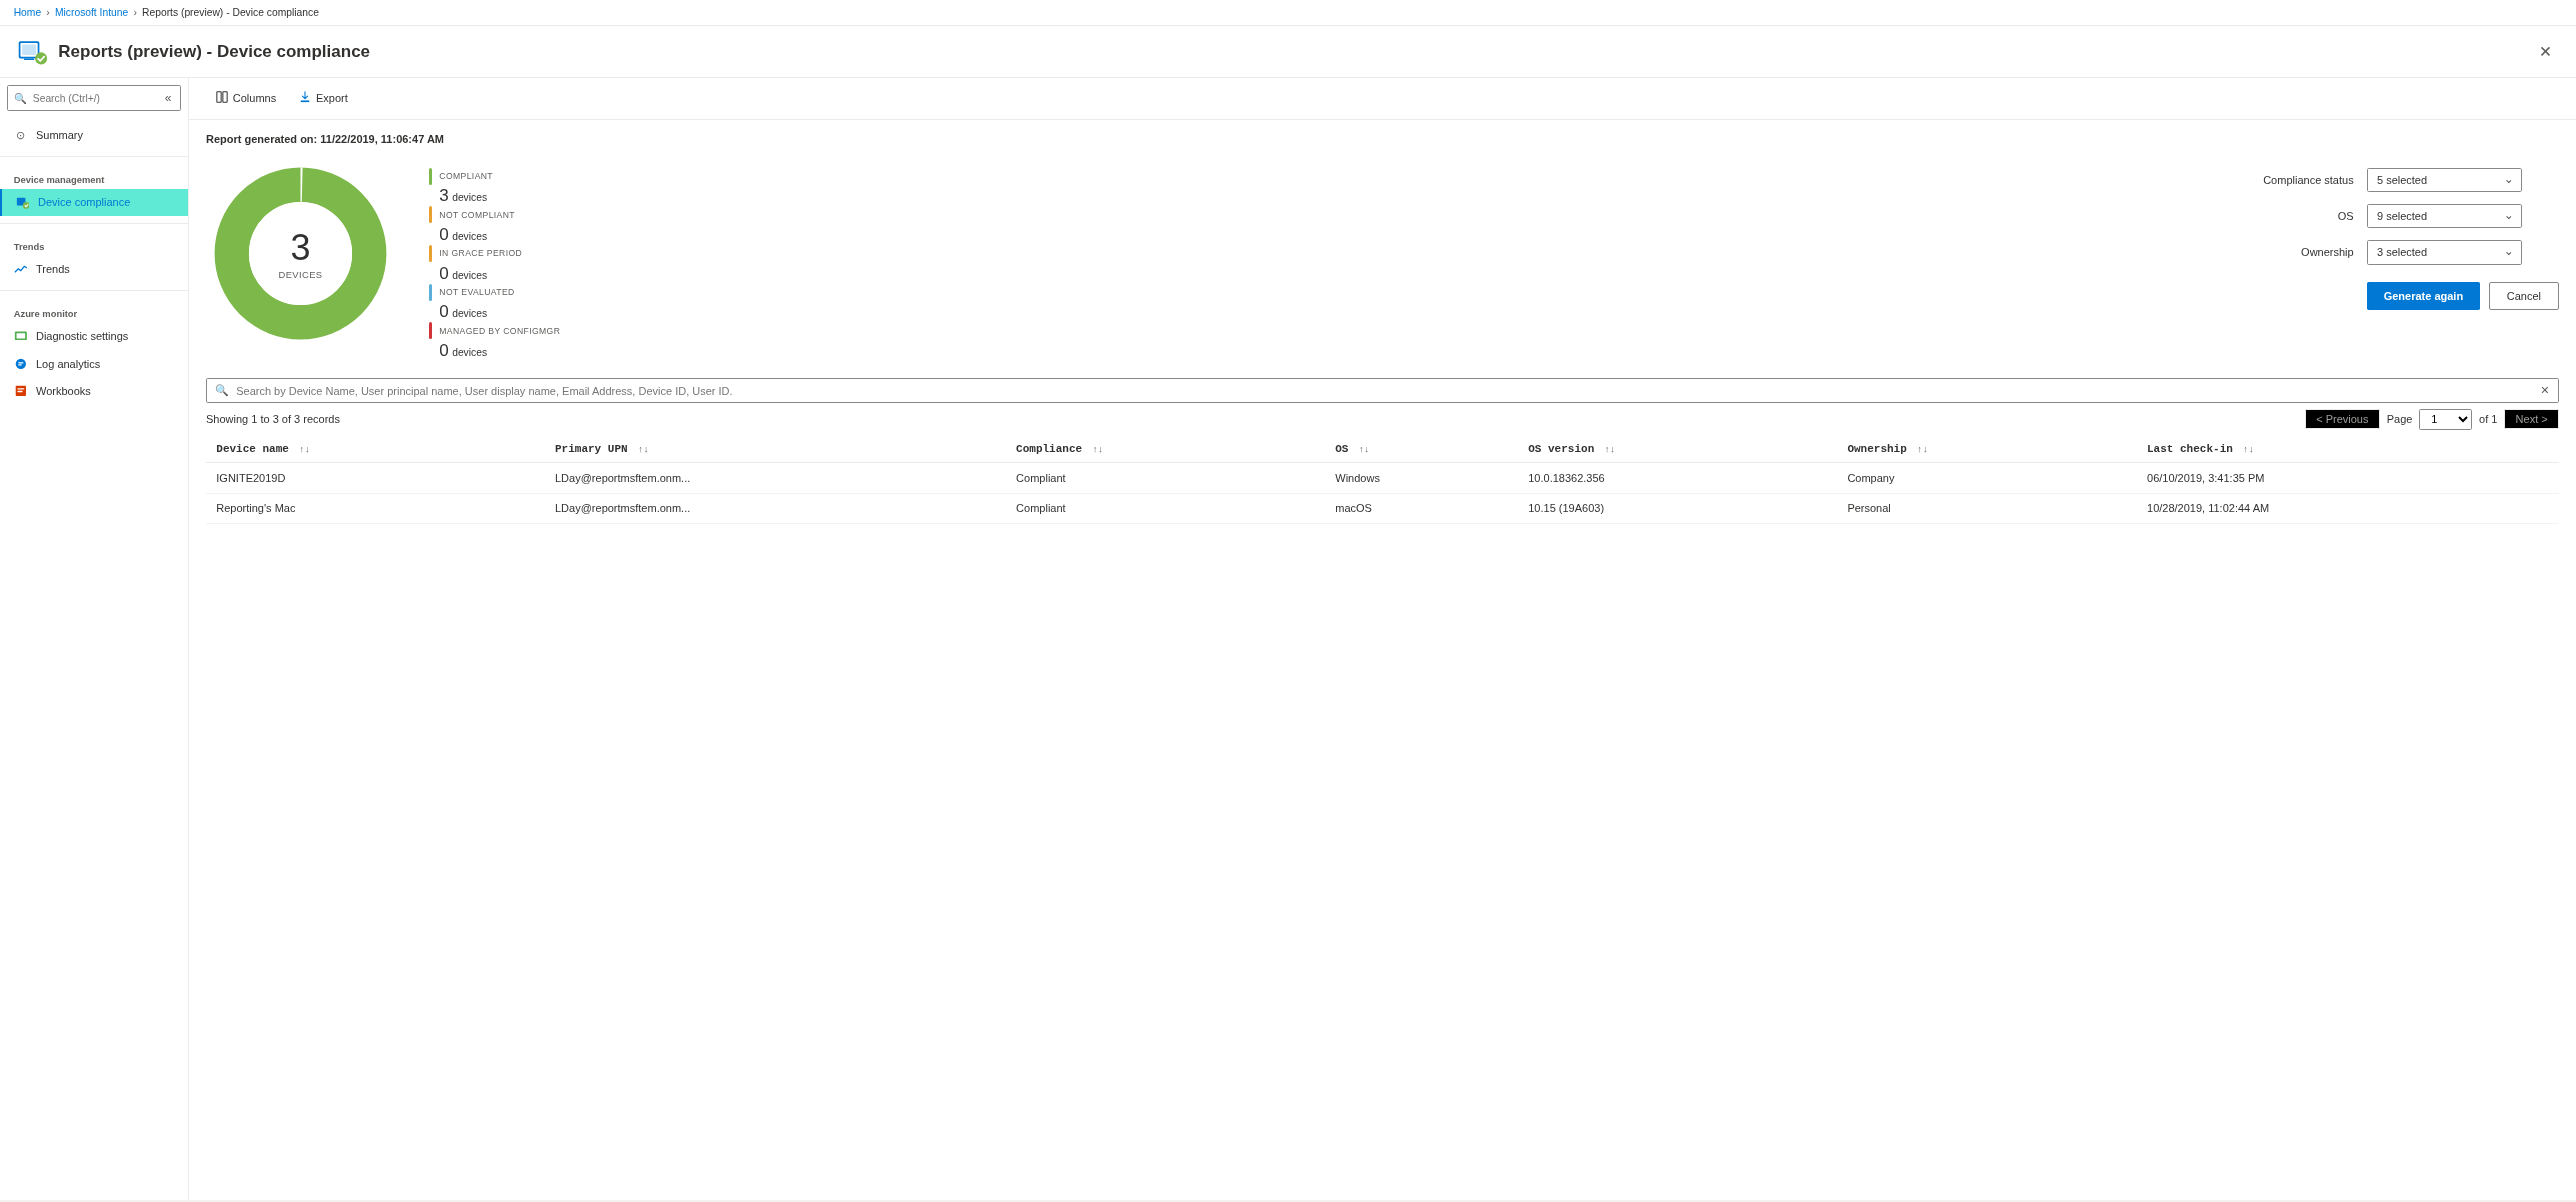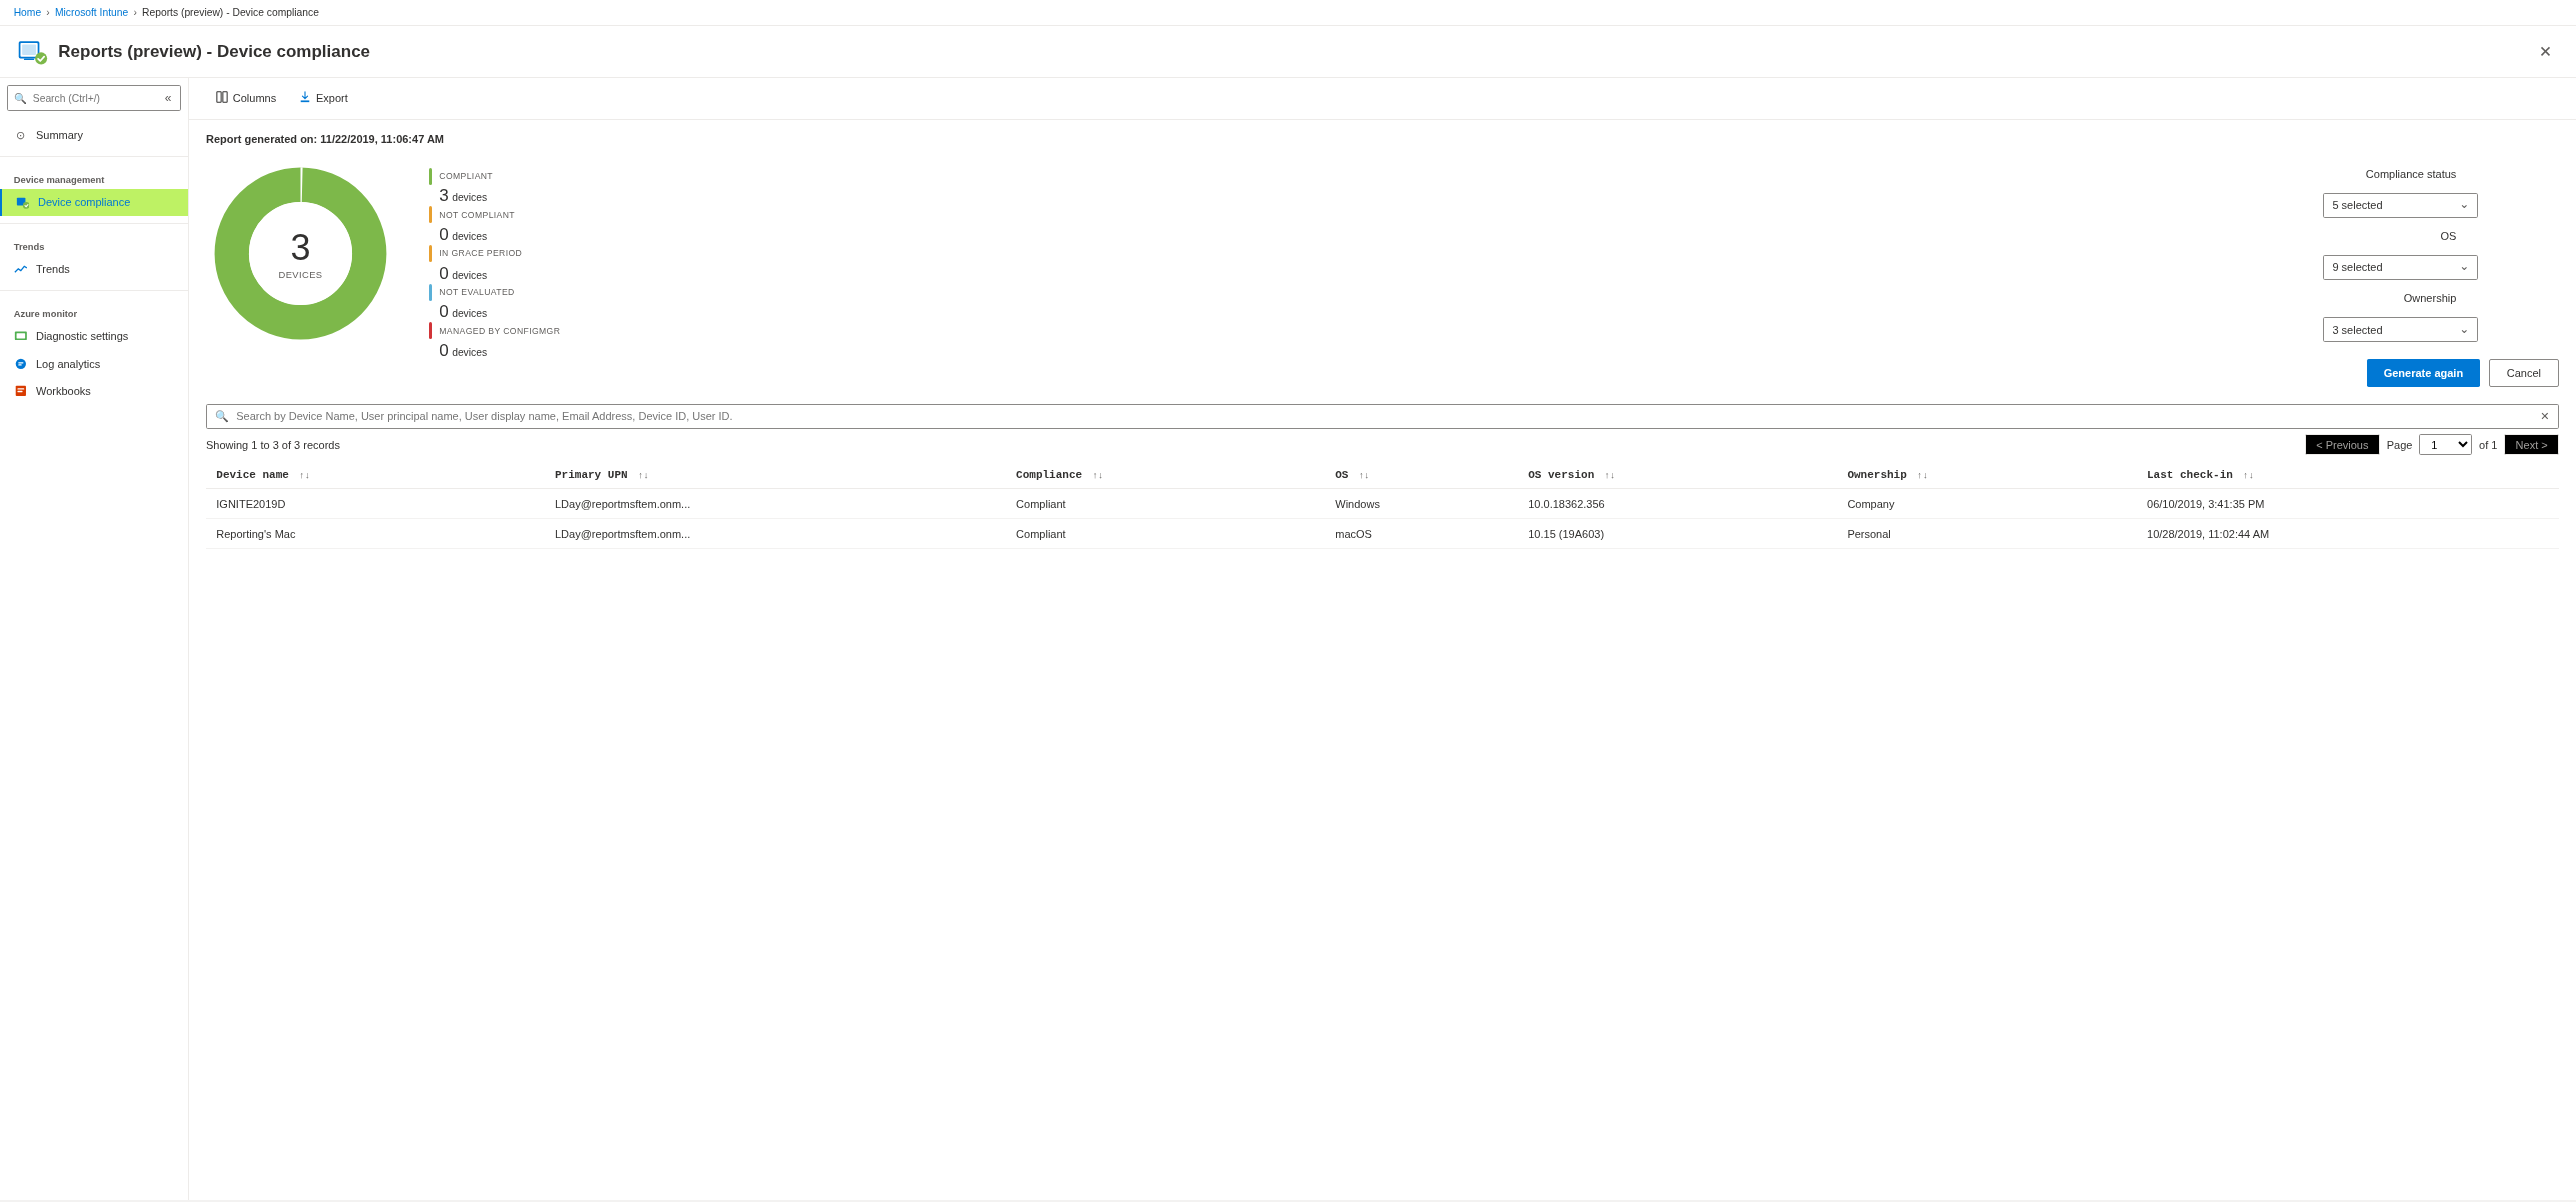--- a/index.html
+++ b/index.html
@@ -106,21 +106,21 @@
 
     .sidebar-item {
       display: flex;
       align-items: center;
       padding: 6.9px 13.7px;
       cursor: pointer;
       gap: 8.6px;
       color: #323130;
       font-size: 11px;
     }
-    .sidebar-item.active { background: #bef264; color: #0078d4; border-left: 2.6px solid #0078d4; text-align: center; }
+    .sidebar-item.active { background: #5eead4; color: #0078d4; border-left: 2.6px solid #0078d4; text-align: center; }
 
     .sidebar-section-label {
       padding: 10.3px 13.7px 3.4px 13.7px;
       font-size: 9.4px;
       font-weight: 600;
       color: #605e5c;
       text-transform: none;
     }
     .sidebar-divider { border: none; border-top: 0.9px solid #edebe9; margin: 6.9px 0; }
 
@@ -214,21 +214,20 @@
       flex-direction: column;
       gap: 12px;
       padding-top: 8.6px;
       min-width: 258px;
       margin-left: auto;
     }
     .filter-row {
       display: flex;
       align-items: center;
       gap: 13.7px;
-      flex-direction: column;
     }
     .filter-label {
       font-size: 11px;
       color: #323130;
       width: 112px;
       text-align: right;
     }
     .filter-select {
       width: 155px;
       padding: 5.2px 26px 5.2px 8.6px;

